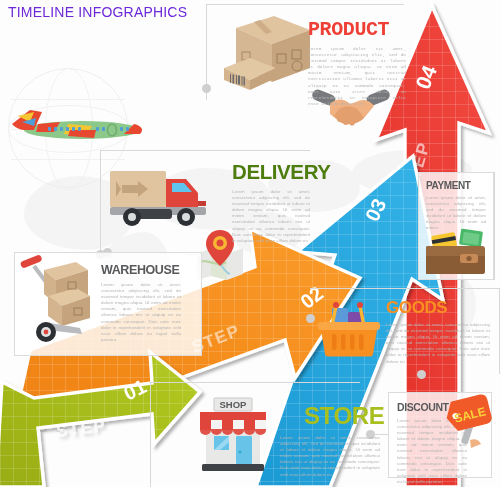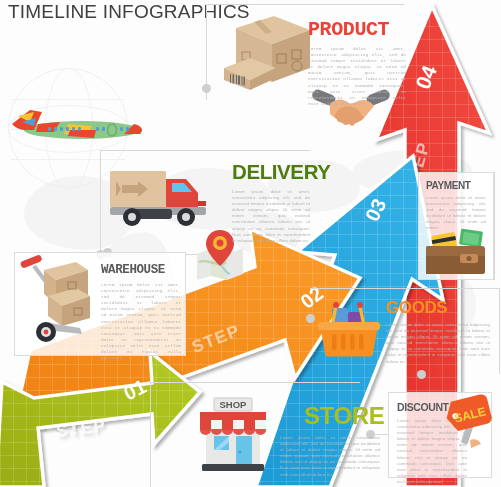--- a/index.html
+++ b/index.html
@@ -71,22 +71,22 @@
     line-height: 30px; color: #e9e9e9;
   }
 
   
   .title-block { position: absolute; left: 8px; top: 2px; }
   .title-main {
     font-size: 38px; font-weight: bold; letter-spacing: -1.4px;
     line-height: 38px; color: #a9bf1d;
   }
   .title-sub {
-    font-size: 19px; letter-spacing: .2px; line-height: 20px;
-    color: #404040;
+    font-size: 14px; letter-spacing: .2px; line-height: 20px;
+    color: #6d28d9;
   }
 
   
   #arrows { position: absolute; left: 0; top: 0; width: 501px; height: 487px; }
 
   
   .card {
     position: absolute;
     background: rgba(255,255,255,.82);
     border: 1px solid #dcdcdc;
@@ -109,21 +109,21 @@
   .dot {
     position: absolute; width: 9px; height: 9px;
     border-radius: 50%; background: #cfcfcf;
   }
   .t-product { color:#ee4036; font-size:20px; }
 
   
   .t-delivery { color:#4d7c0f; font-size:20.5px; }
 
   
-  #card-warehouse { left: 14px; top: 252px; width: 172px; height: 104px; font-family: Liberation Mono, monospace; }
+  #card-warehouse { left: 14px; top: 252px; width: 188px; height: 104px; }
   .t-warehouse { color:#58595b; font-size:12.5px; }
 
   
   #card-payment { left: 418px; top: 172px; width: 76px; height: 108px; }
   .t-payment { color:#58595b; font-size:10px; }
 
   
   .t-goods { color:#f79020; font-size:17px; }
 
   

